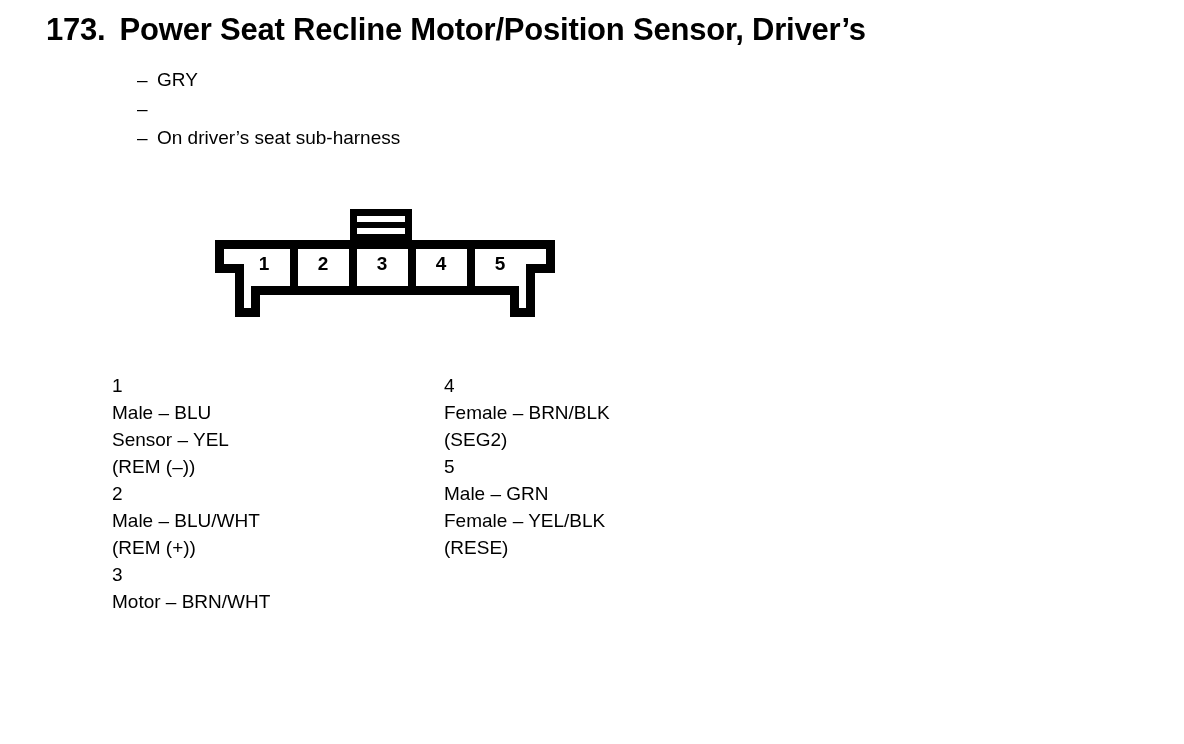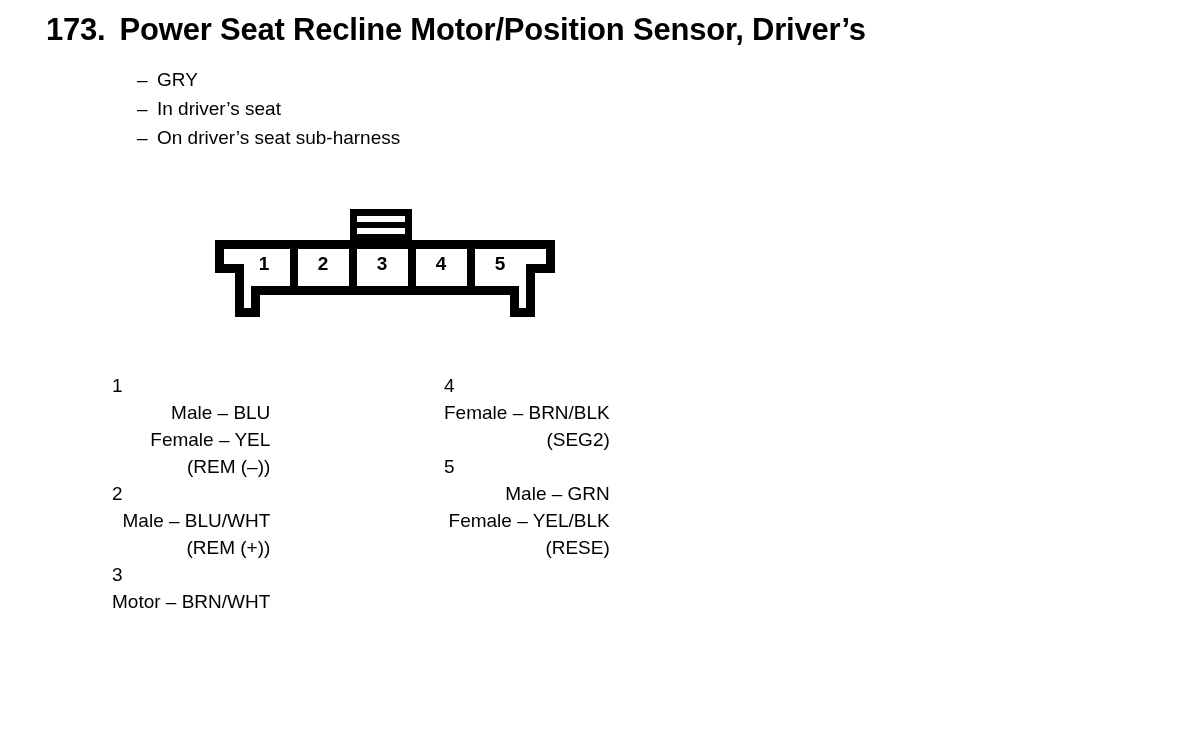--- a/index.html
+++ b/index.html
@@ -89,38 +89,36 @@
     left: 0;
     top: 0;
     width: 16px;
     text-align: left;
   }
   .pin-entry .pin-lines {
     margin-left: 26px;
   }
   .pin-entry .pin-line {
     display: block;
-    text-align: right;
   }
 </style>
 </head>
 <body>
 
 <div id="page-title">
   <span class="num">173.</span><span>Power Seat Recline Motor/Position Sensor, Driver’s</span>
 </div>
 
 <div id="notes">
   <div class="note-row">
     <span class="dash">–</span>
     <span>GRY</span>
   </div>
   <div class="note-row">
     <span class="dash">–</span>
-    <span>In driver’s seat</span>
   </div>
   <div class="note-row">
     <span class="dash">–</span>
     <span>On driver’s seat sub-harness</span>
   </div>
 </div>
 
 <div id="connector">
   <svg width="360" height="125" viewBox="0 0 360 125">
 
@@ -174,21 +172,21 @@
     <text class="pin-num" x="236" y="72">4</text>
     <text class="pin-num" x="295" y="72">5</text>
   </svg>
 </div>
 
 <div id="legend-left" class="legend-col">
   <div class="pin-entry">
     <span class="pin-index">1</span>
     <span class="pin-lines">
       <span class="pin-line">Male – BLU</span>
-      <span class="pin-line">Female – YEL</span>
+      <span class="pin-line">Sensor – YEL</span>
       <span class="pin-line">(REM (–))</span>
     </span>
   </div>
   <div class="pin-entry">
     <span class="pin-index">2</span>
     <span class="pin-lines">
       <span class="pin-line">Male – BLU/WHT</span>
       <span class="pin-line">(REM (+))</span>
     </span>
   </div>

